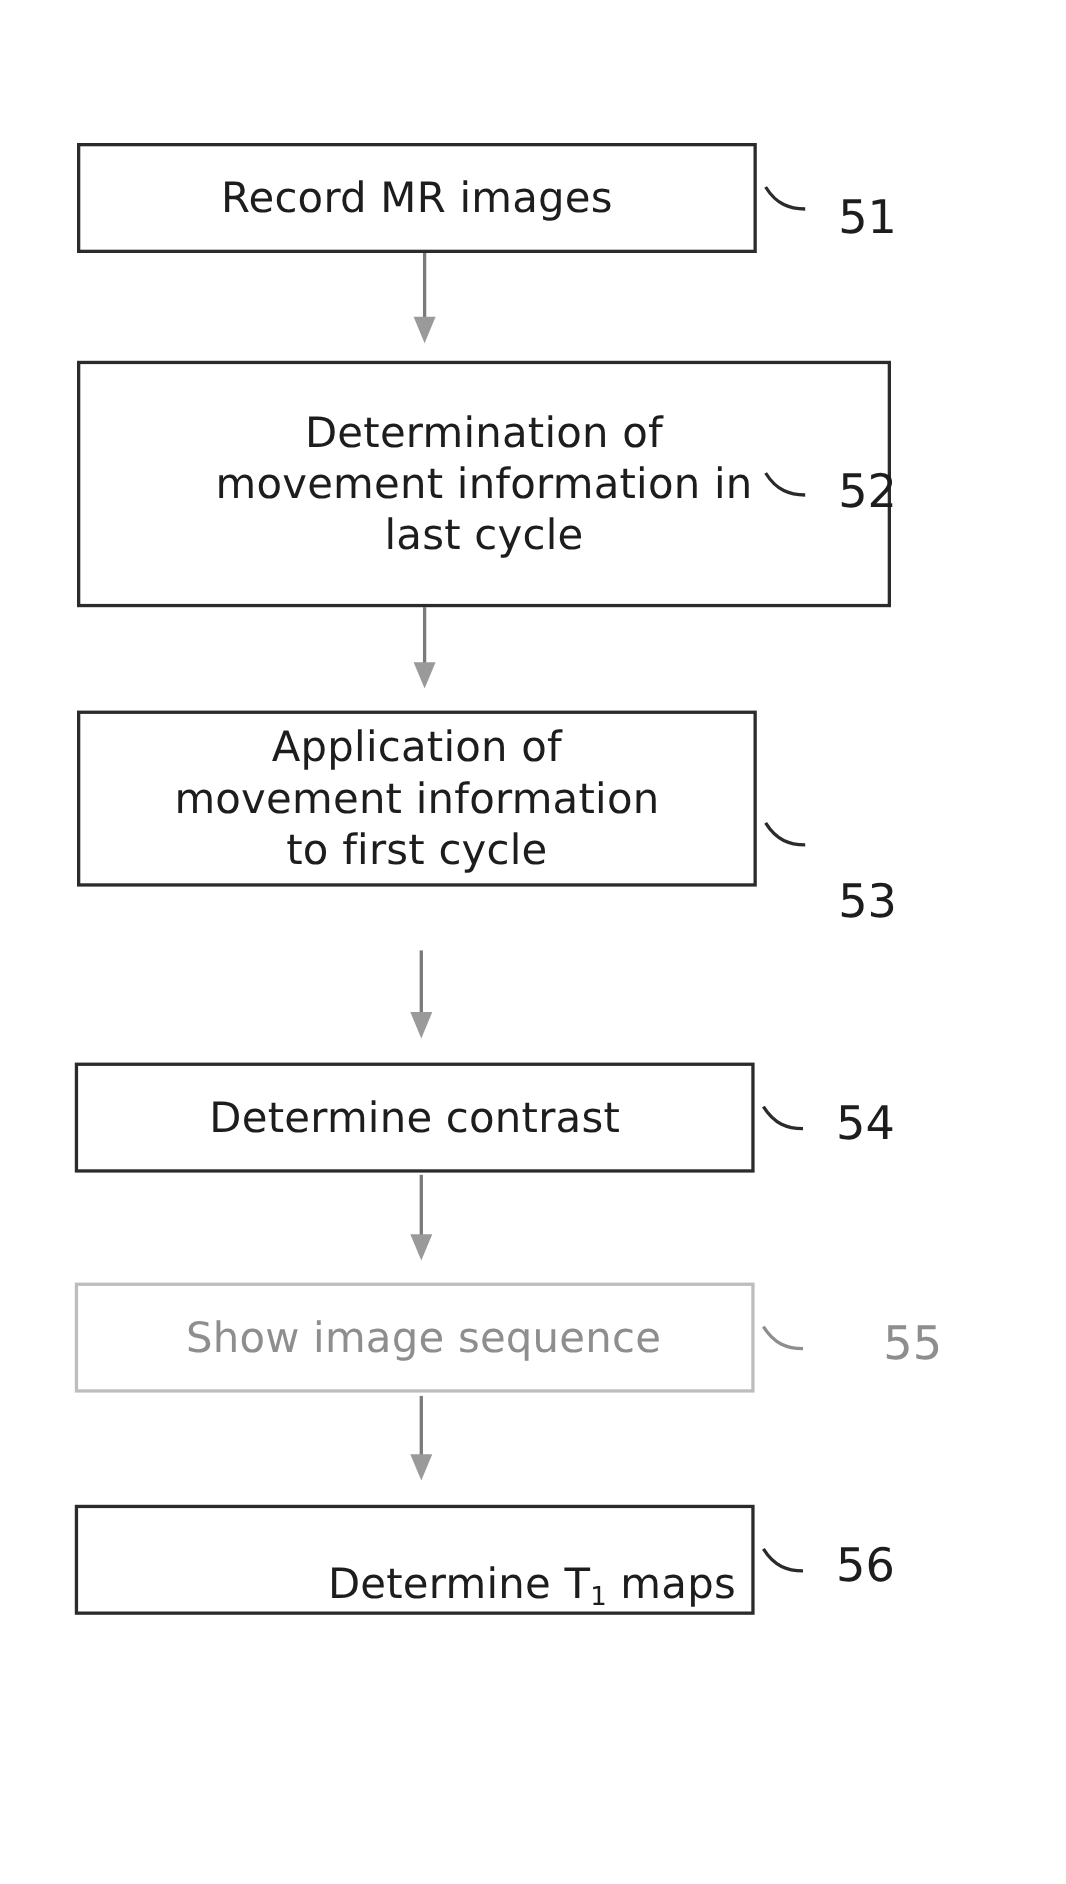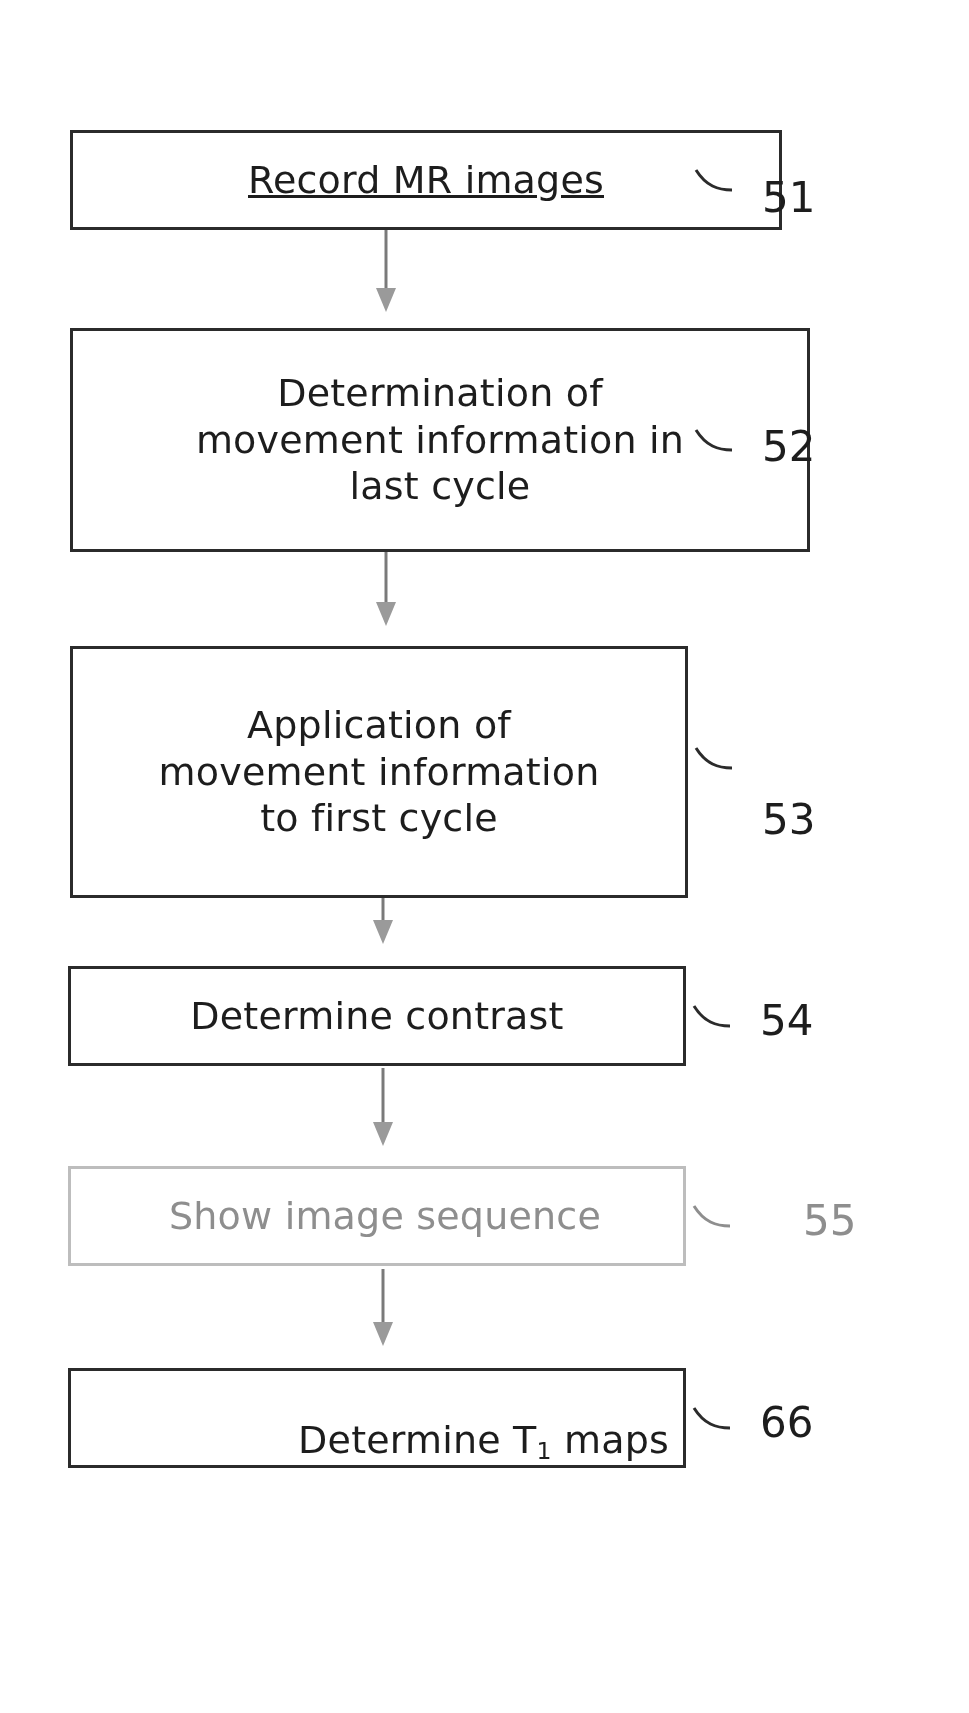--- a/index.html
+++ b/index.html
@@ -89,39 +89,39 @@
     <line x1="383" y1="864" x2="383" y2="926" stroke="#7a7a7a" stroke-width="3"></line>
     <polygon points="383,944 373,920 393,920" fill="#9a9a9a"></polygon>
 
     <line x1="383" y1="1068" x2="383" y2="1128" stroke="#7a7a7a" stroke-width="3"></line>
     <polygon points="383,1146 373,1122 393,1122" fill="#9a9a9a"></polygon>
 
     <line x1="383" y1="1269" x2="383" y2="1328" stroke="#7a7a7a" stroke-width="3"></line>
     <polygon points="383,1346 373,1322 393,1322" fill="#9a9a9a"></polygon>
   </svg>
 
-  <div class="node" style="left:70px; top:130px; width:712px; height:100px;text-decoration:underline;">
+  <div class="node" style="left:70px; top:130px; width:618px; height:100px;">
     <span class="node-text">Record MR images</span>
   </div>
   <svg class="tick" style="left:694px; top:168px;" viewBox="0 0 40 26">
     <path d="M2 2 C 12 18, 24 22, 38 22" stroke="#2b2b2b" stroke-width="3" fill="none"></path>
   </svg>
   <div class="ref" style="left:762px; top:160px;margin-top:13px;">51</div>
 
   <div class="node" style="left:70px; top:328px; width:740px; height:224px;">
     <span class="node-text">Determination of
 movement information in
 last cycle</span>
   </div>
   <svg class="tick" style="left:694px; top:428px;" viewBox="0 0 40 26">
     <path d="M2 2 C 12 18, 24 22, 38 22" stroke="#2b2b2b" stroke-width="3" fill="none"></path>
   </svg>
   <div class="ref" style="left:762px; top:422px;">52</div>
 
-  <div class="node" style="left:70px; top:646px; width:618px; height:252px;">
+  <div class="node" style="left:70px; top:646px; width:618px; height:160px;">
     <span class="node-text">Application of
 movement information
 to first cycle</span>
   </div>
   <svg class="tick" style="left:694px; top:746px;" viewBox="0 0 40 26">
     <path d="M2 2 C 12 18, 24 22, 38 22" stroke="#2b2b2b" stroke-width="3" fill="none"></path>
   </svg>
   <div class="ref" style="left:762px; top:755px;margin-top:40px;">53</div>
 
   <div class="node" style="left:68px; top:966px; width:618px; height:100px;">
@@ -141,15 +141,15 @@
   <div class="ref faded" style="left:760px; top:1196px;margin-left:43px;">55</div>
 
   <div class="node" style="left:68px; top:1368px; width:618px; height:100px;text-align:right;">
     <span class="node-text">
       <span>Determine T</span><span class="sub">1</span><span> maps</span>
     </span>
   </div>
   <svg class="tick" style="left:692px; top:1406px;" viewBox="0 0 40 26">
     <path d="M2 2 C 12 18, 24 22, 38 22" stroke="#2b2b2b" stroke-width="3" fill="none"></path>
   </svg>
-  <div class="ref" style="left:760px; top:1398px;">66</div>
+  <div class="ref" style="left:760px; top:1398px;">56</div>
 
 </div>
 
 </body></html>

